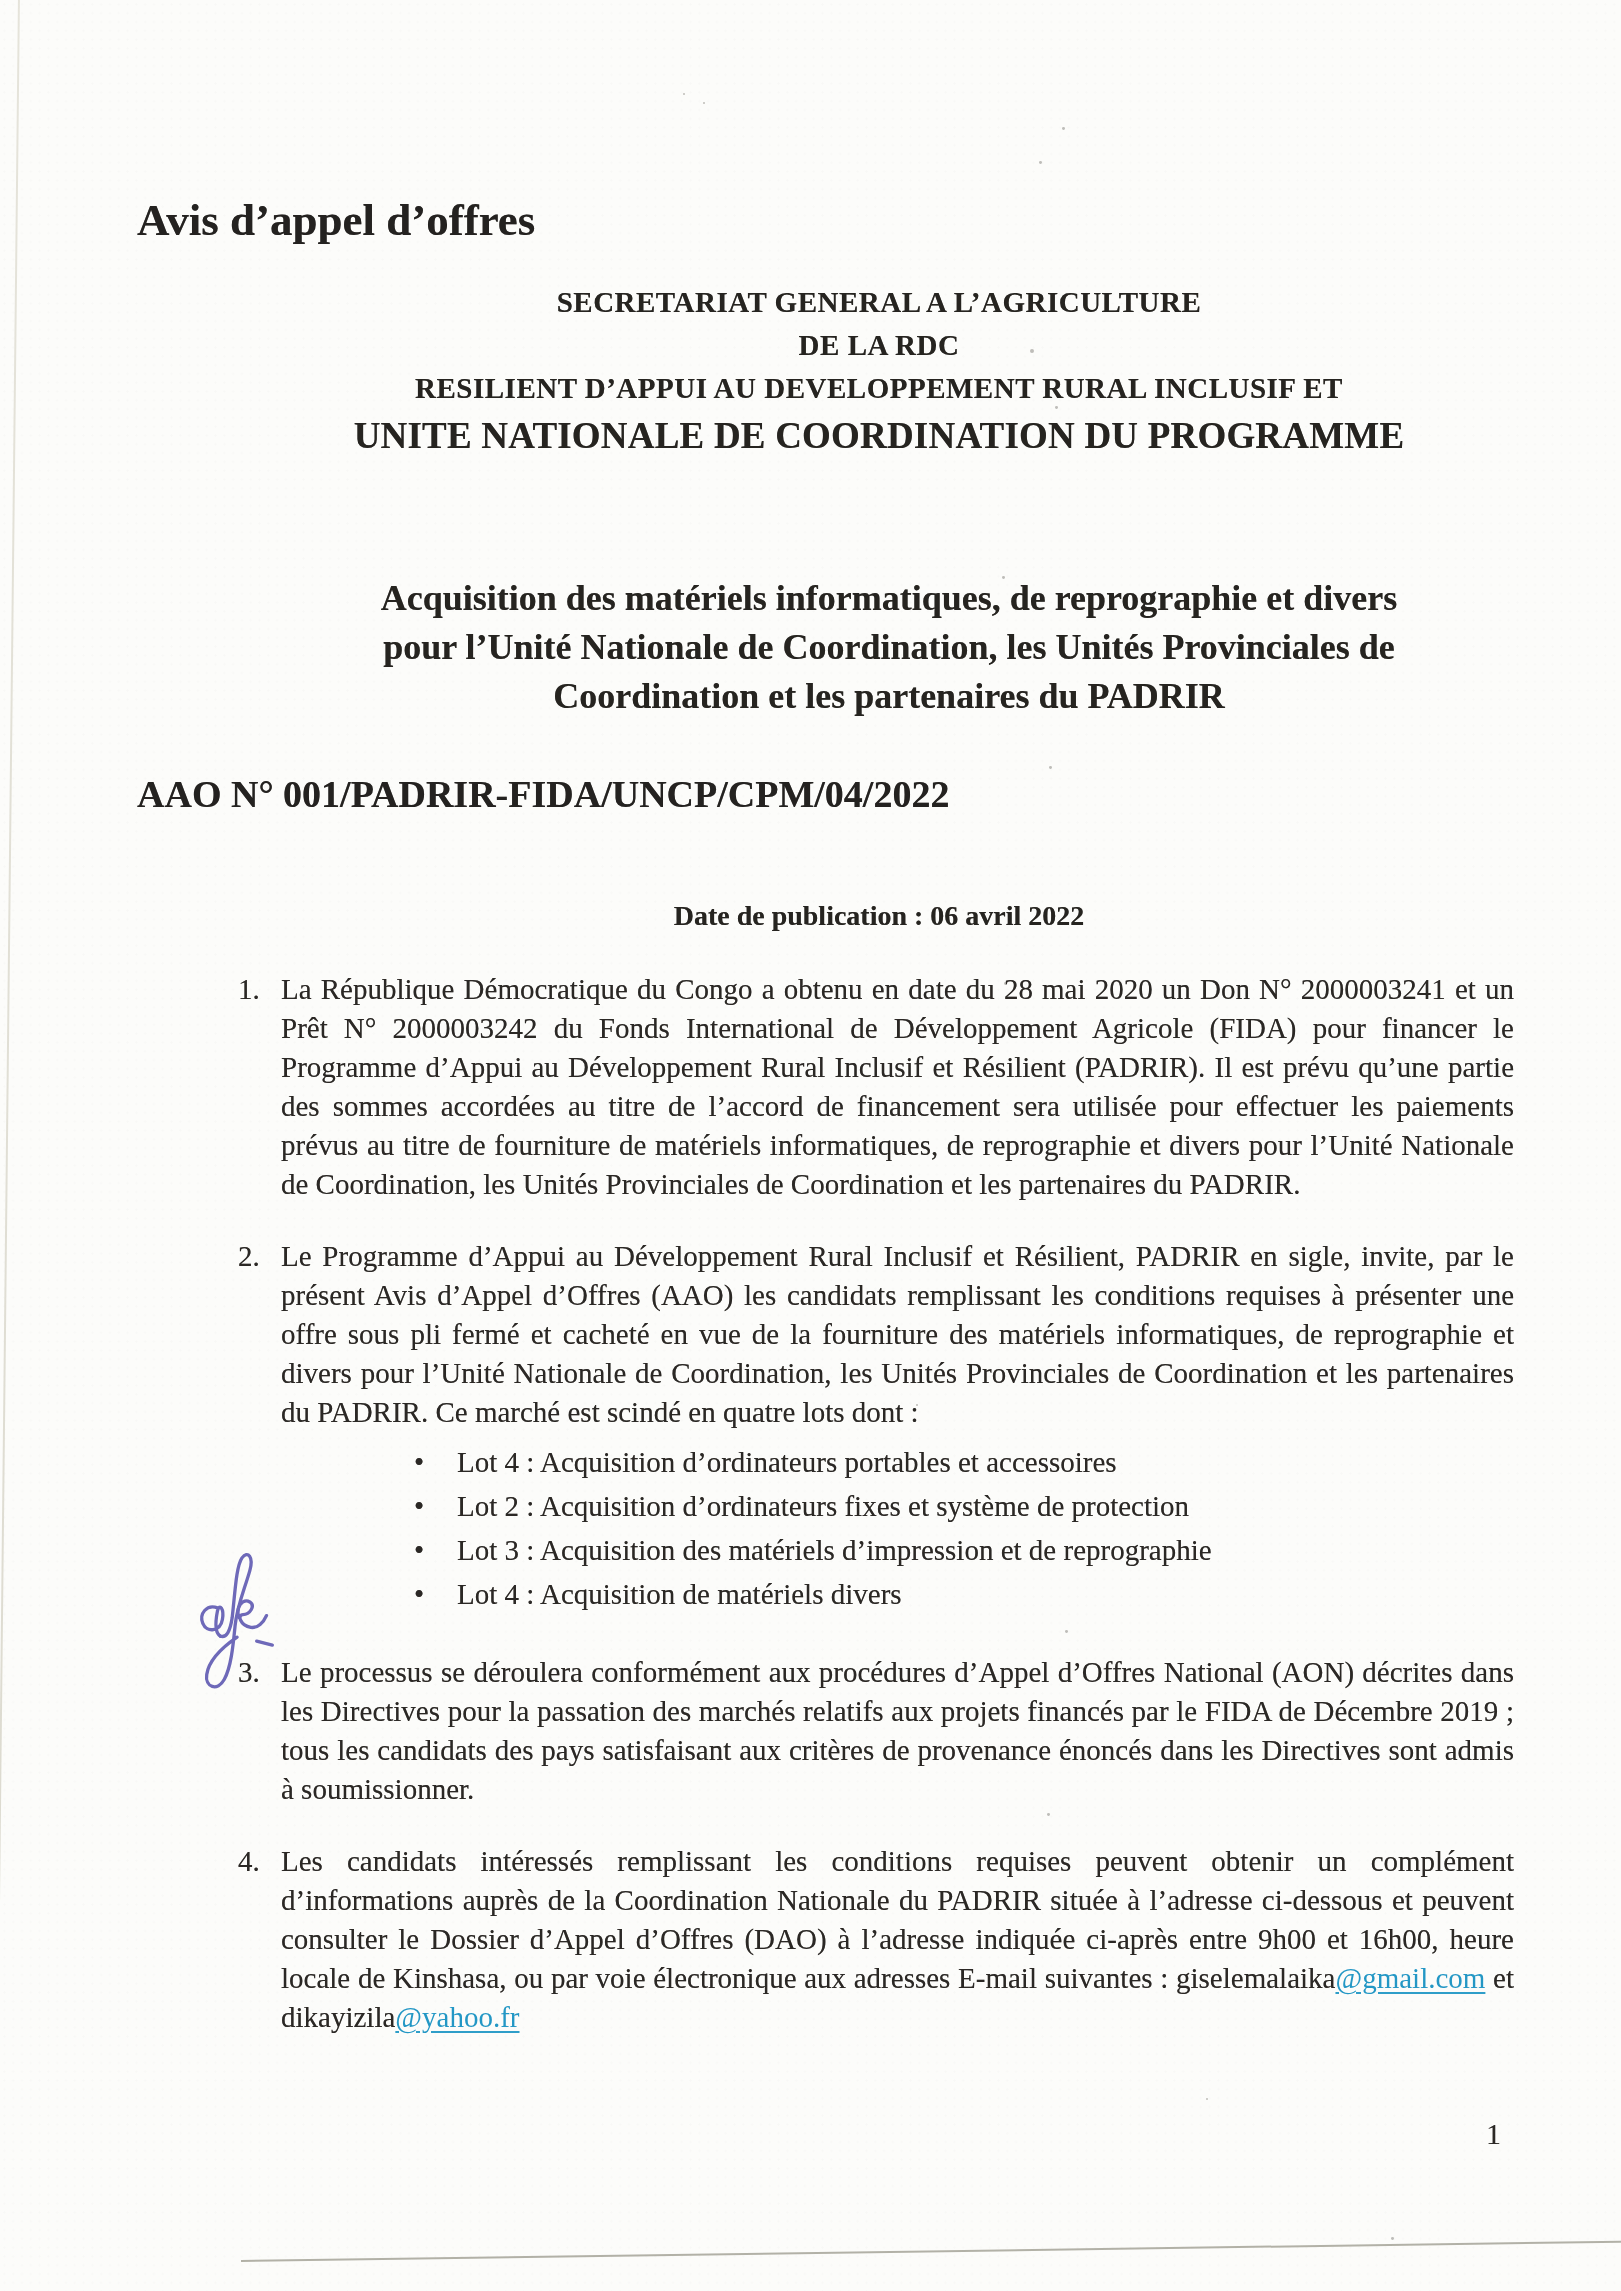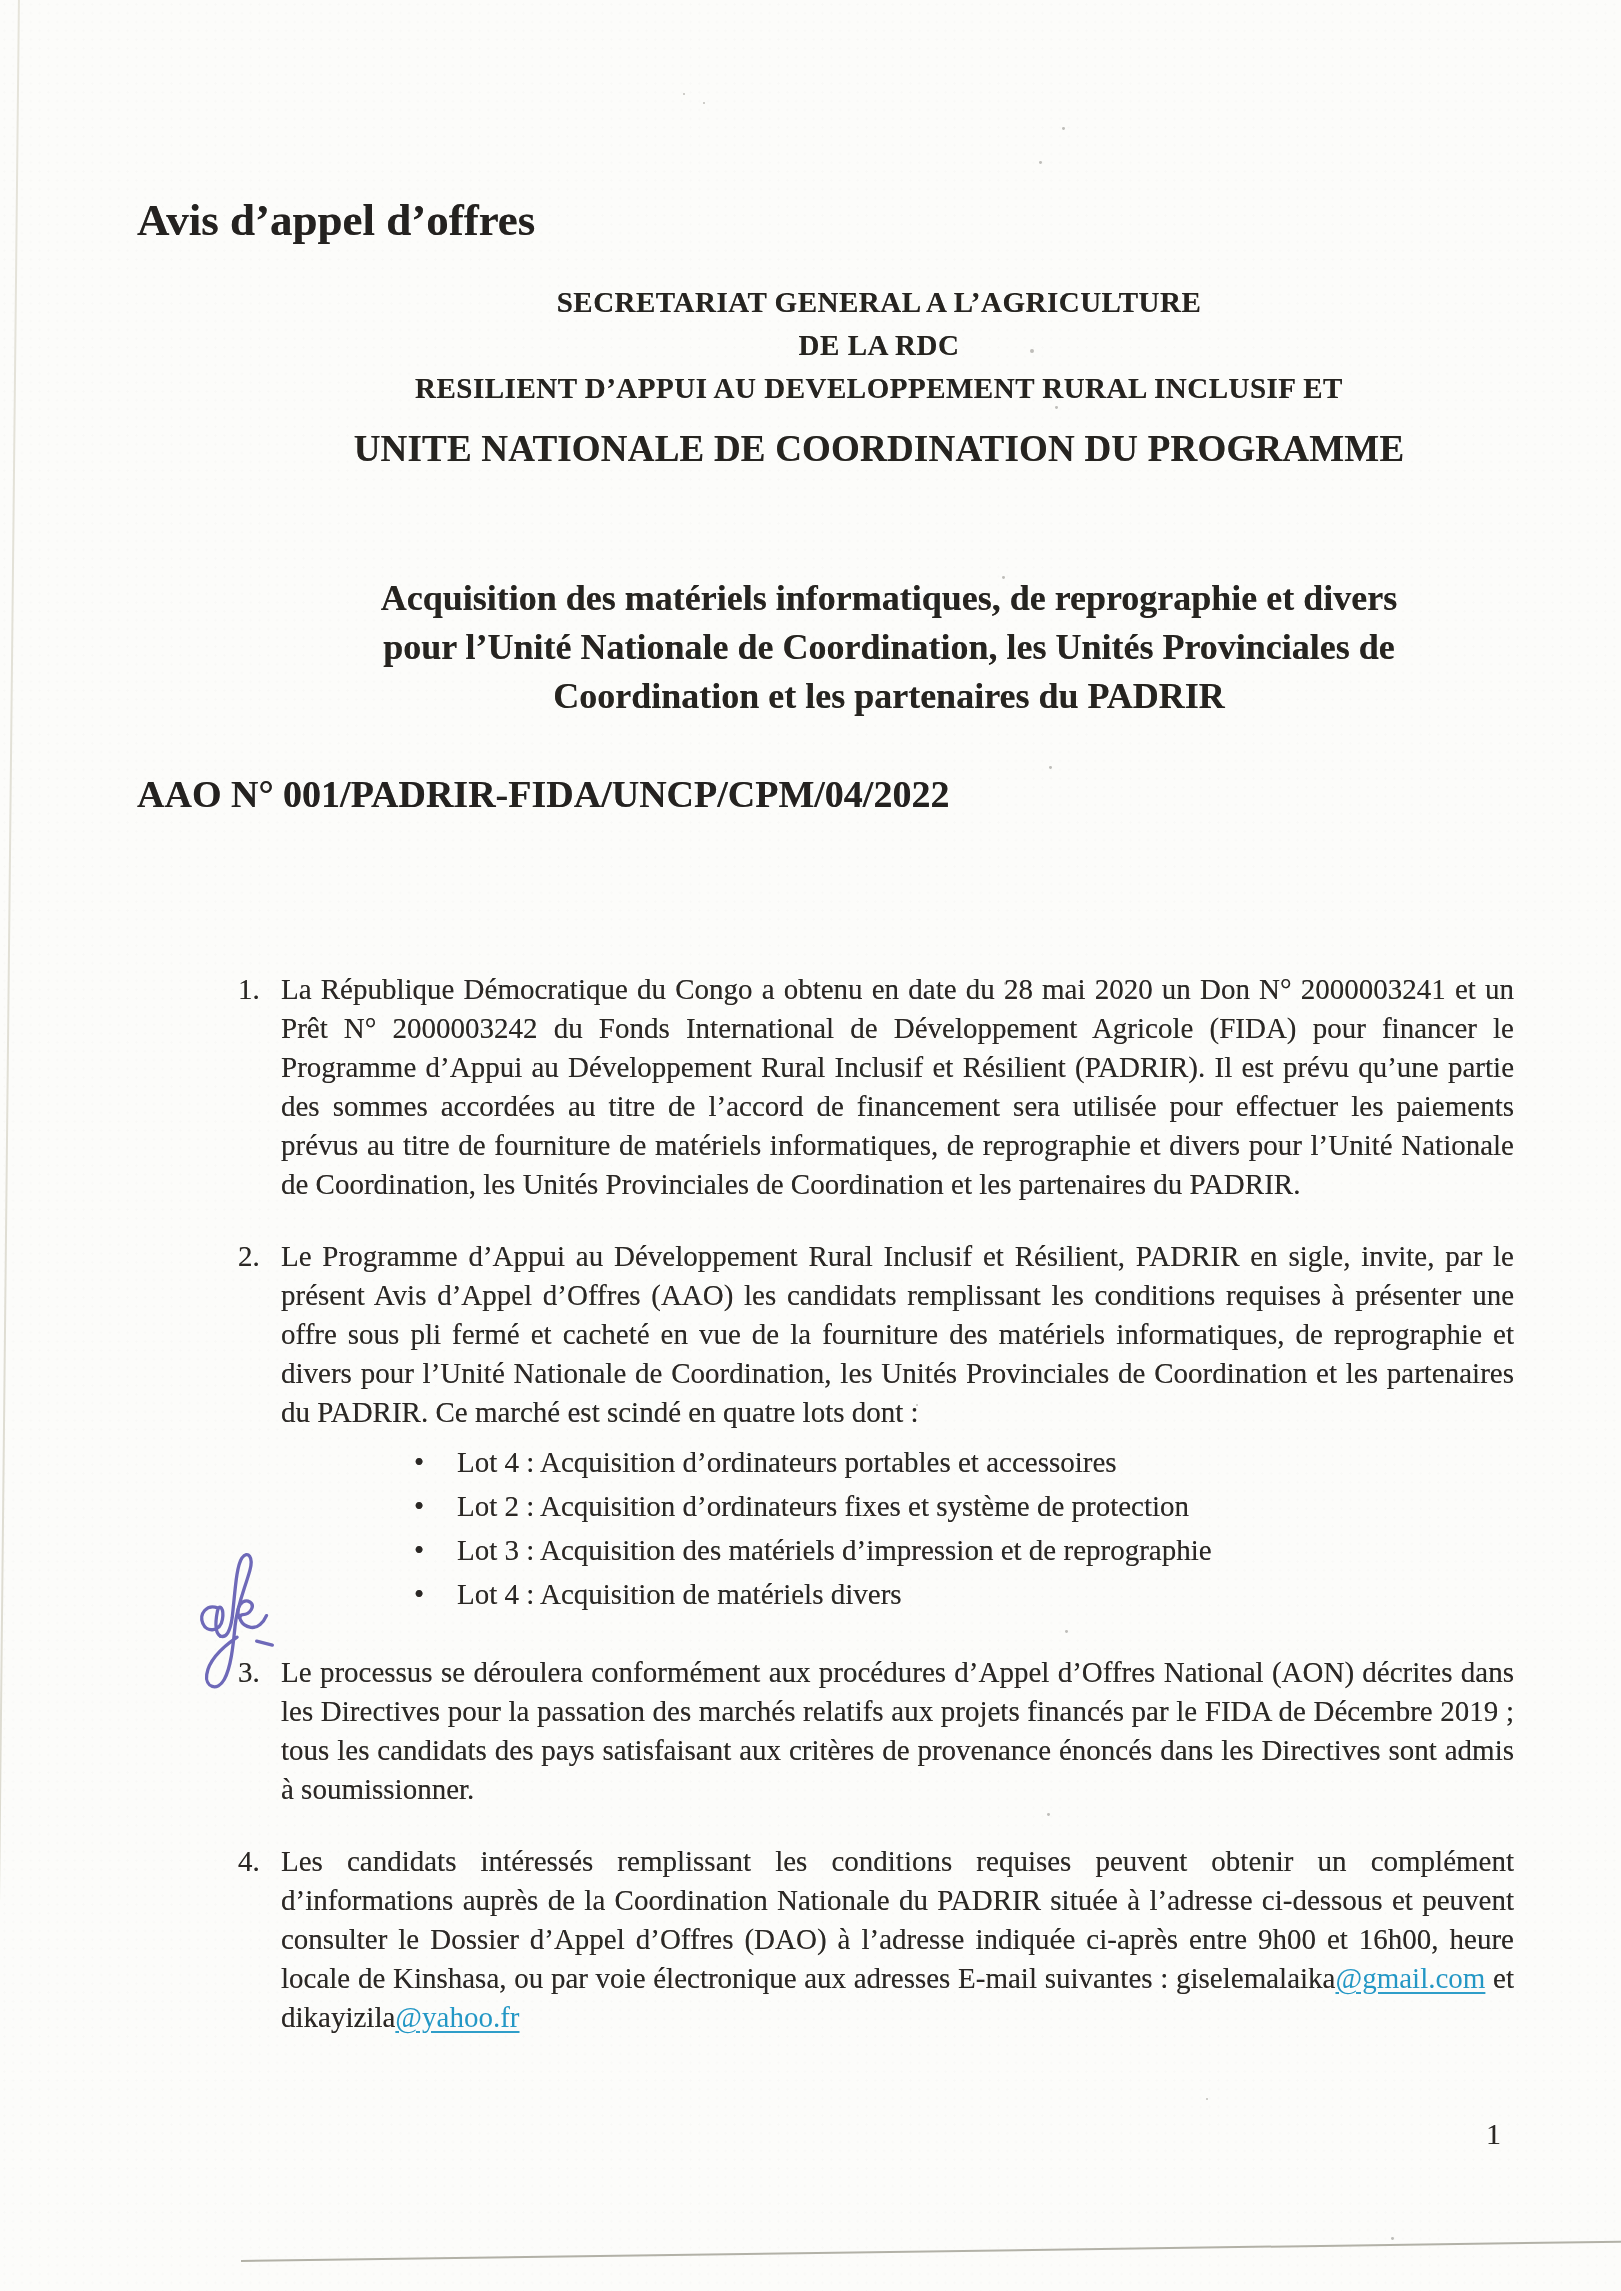--- a/index.html
+++ b/index.html
@@ -28,21 +28,21 @@
   }
   .speck { position:absolute; background:rgba(105,103,95,.42); border-radius:50%; }
 
   
   .title {
     position:absolute; top:194px; left:137px; width:1484px; margin:0;
     text-align:left; font-size:45px; font-weight:bold; color:#242220;
   }
   .org { position:absolute; top:281px; left:137px; width:1484px; text-align:center; font-weight:bold; color:#262420; }
   .org-line { font-size:29px; line-height:43px; letter-spacing:0.5px; }
-  .org-unit { font-size:37px; line-height:47px; margin-top:15px; letter-spacing:0.2px; }
+  .org-unit { font-size:37px; line-height:47px; margin-top:2px; letter-spacing:0.2px; }
 
   .subject {
     position:absolute; top:574px; left:147px; width:1484px;
     text-align:center; font-weight:bold; font-size:36px; line-height:49px; color:#262420;
   }
   .reference {
     position:absolute; top:772px; left:137px; width:1484px;
     text-align:left; font-weight:bold; font-size:38px; color:#242220;
   }
   .pubdate {
@@ -104,20 +104,21 @@
   </div>
 
   <div class="subject">
     <div>Acquisition des matériels informatiques, de reprographie et divers</div>
     <div>pour l’Unité Nationale de Coordination, les Unités Provinciales de</div>
     <div>Coordination et les partenaires du PADRIR</div>
   </div>
 
   <div class="reference">AAO N° 001/PADRIR-FIDA/UNCP/CPM/04/2022</div>
 
+  <div class="pubdate">Date de publication : 06 avril 2022</div>
 
   <div class="body">
 
     <div class="item mb1">
       <span class="num">1.</span>
       <p class="text">La République Démocratique du Congo a obtenu en date du 28 mai 2020 un Don N° 2000003241 et un Prêt N° 2000003242 du Fonds International de Développement Agricole (FIDA) pour financer le Programme d’Appui au Développement Rural Inclusif et Résilient (PADRIR). Il est prévu qu’une partie des sommes accordées au titre de l’accord de financement sera utilisée pour effectuer les paiements prévus au titre de fourniture de matériels informatiques, de reprographie et divers pour l’Unité Nationale de Coordination, les Unités Provinciales de Coordination et les partenaires du PADRIR.</p>
     </div>
 
     <div class="item mb2">
       <span class="num">2.</span>

